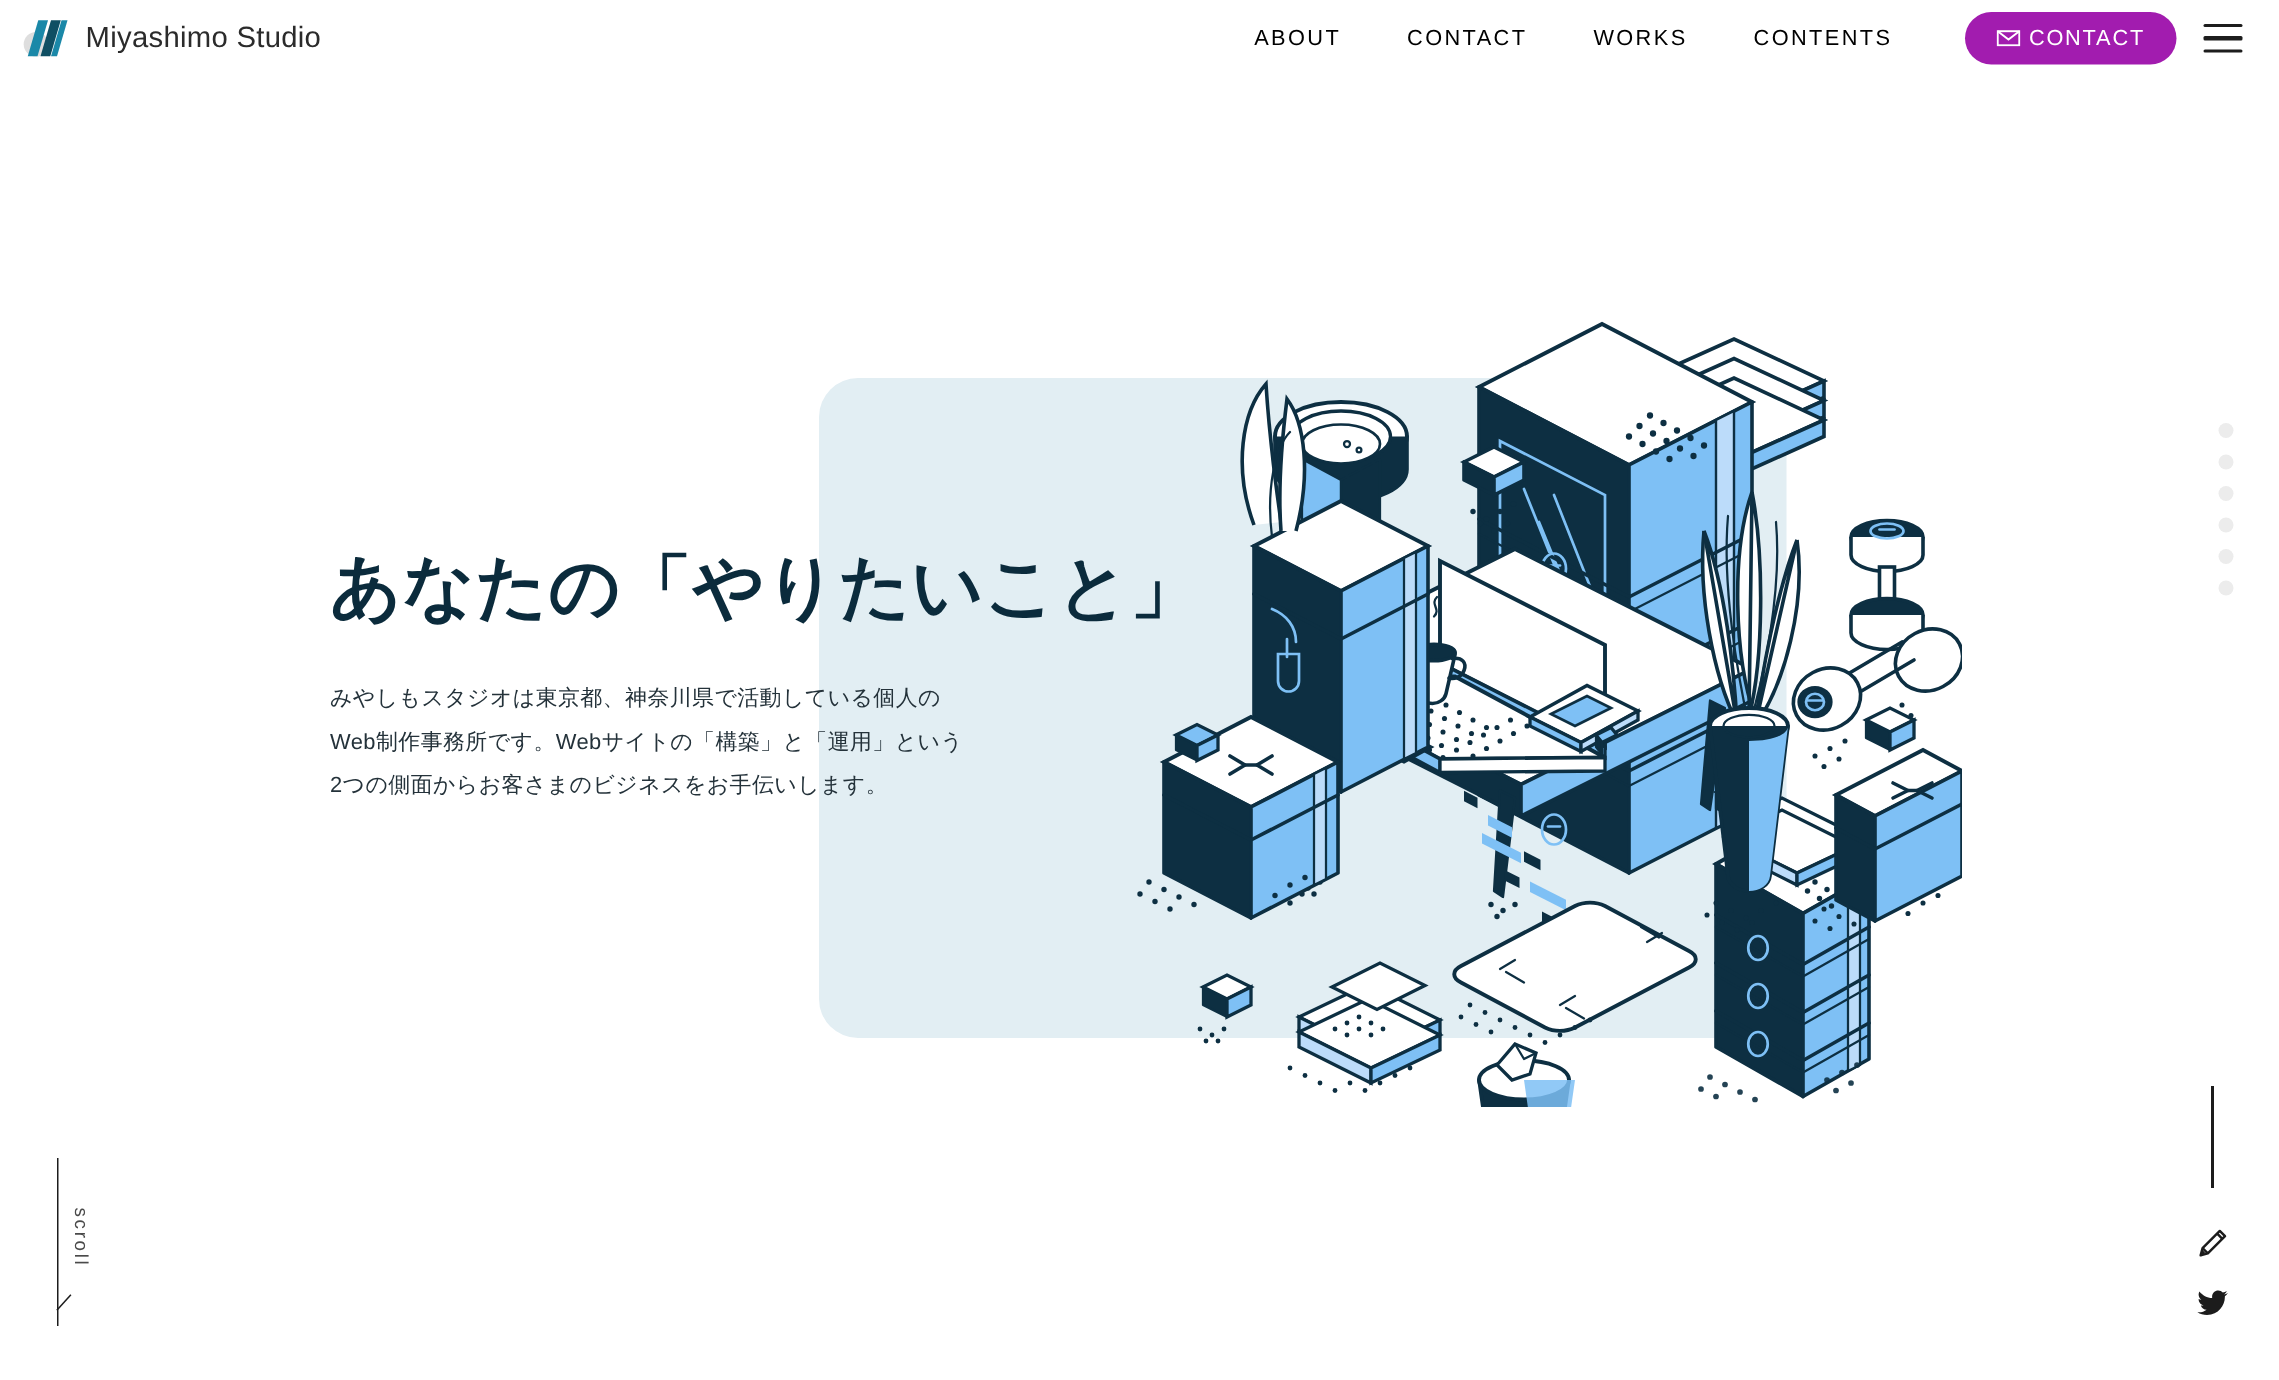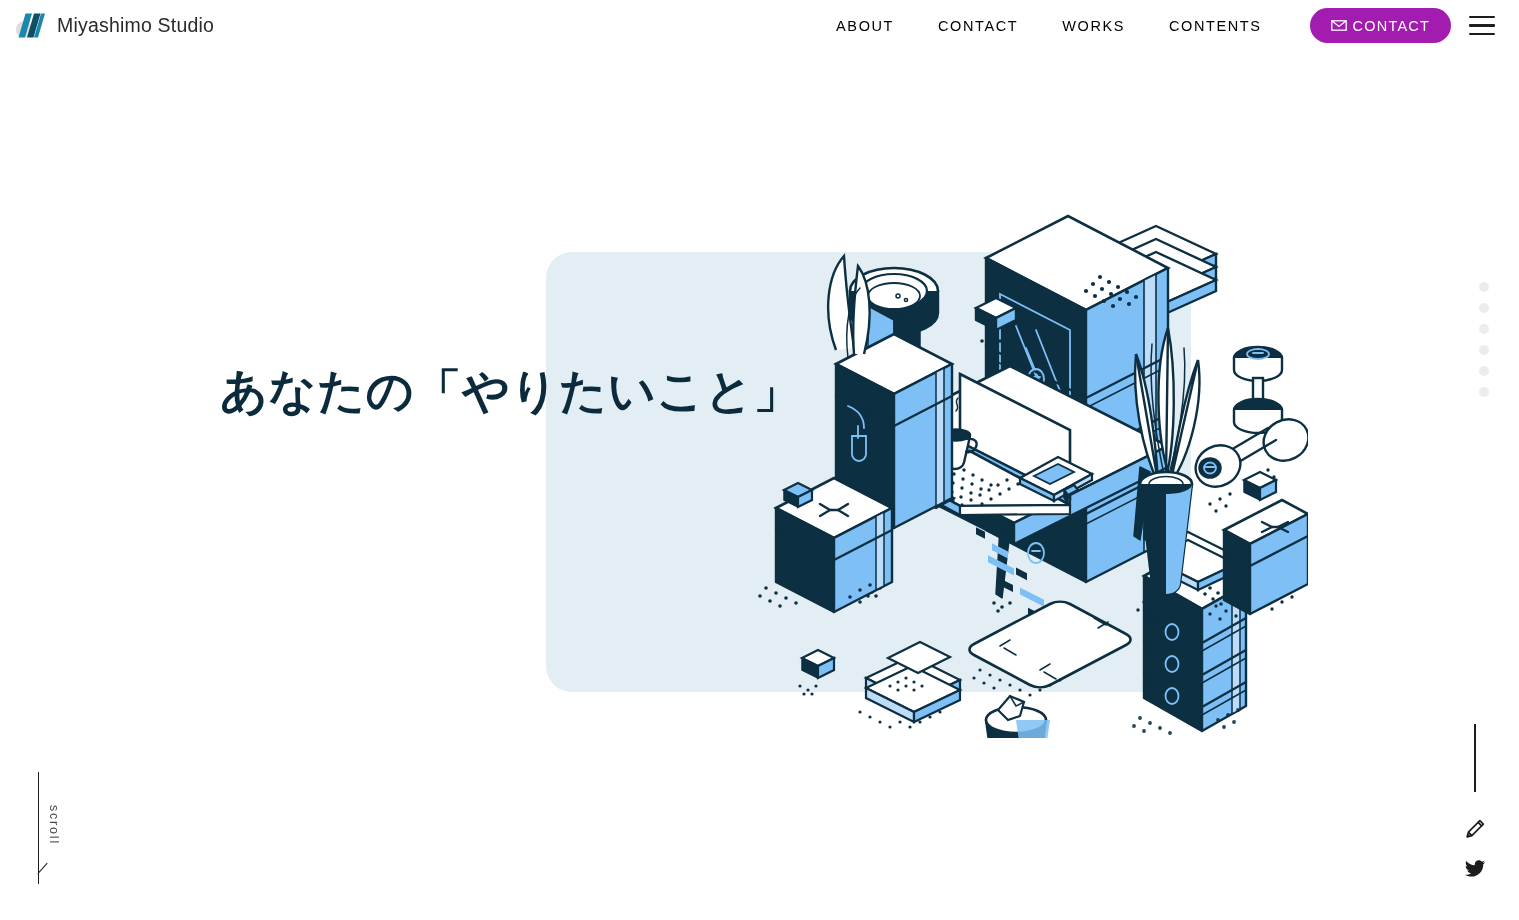--- a/index.html
+++ b/index.html
@@ -214,20 +214,25 @@
       </div>
     </nav>
   </header>
 
   <div class="hero-panel"></div>
 
   <div class="hero-copy">
     <h1 class="hero-title">
       <div>あなたの「やりたいこと」</div>
     </h1>
+    <p class="hero-lead">
+      <span>みやしもスタジオは東京都、神奈川県で活動している個人の</span><br>
+      <span>Web制作事務所です。Webサイトの「構築」と「運用」という</span><br>
+      <span>2つの側面からお客さまのビジネスをお手伝いします。</span>
+    </p>
   </div>
 
   <div class="illustration">
     <svg viewBox="0 0 560 560" xmlns="http://www.w3.org/2000/svg">
       <defs>
         <style>
           .ink  { fill:#0d2f42; }
           .mid  { fill:#7ec0f5; }
           .lite { fill:#bcdcfa; }
           .wht  { fill:#ffffff; }

